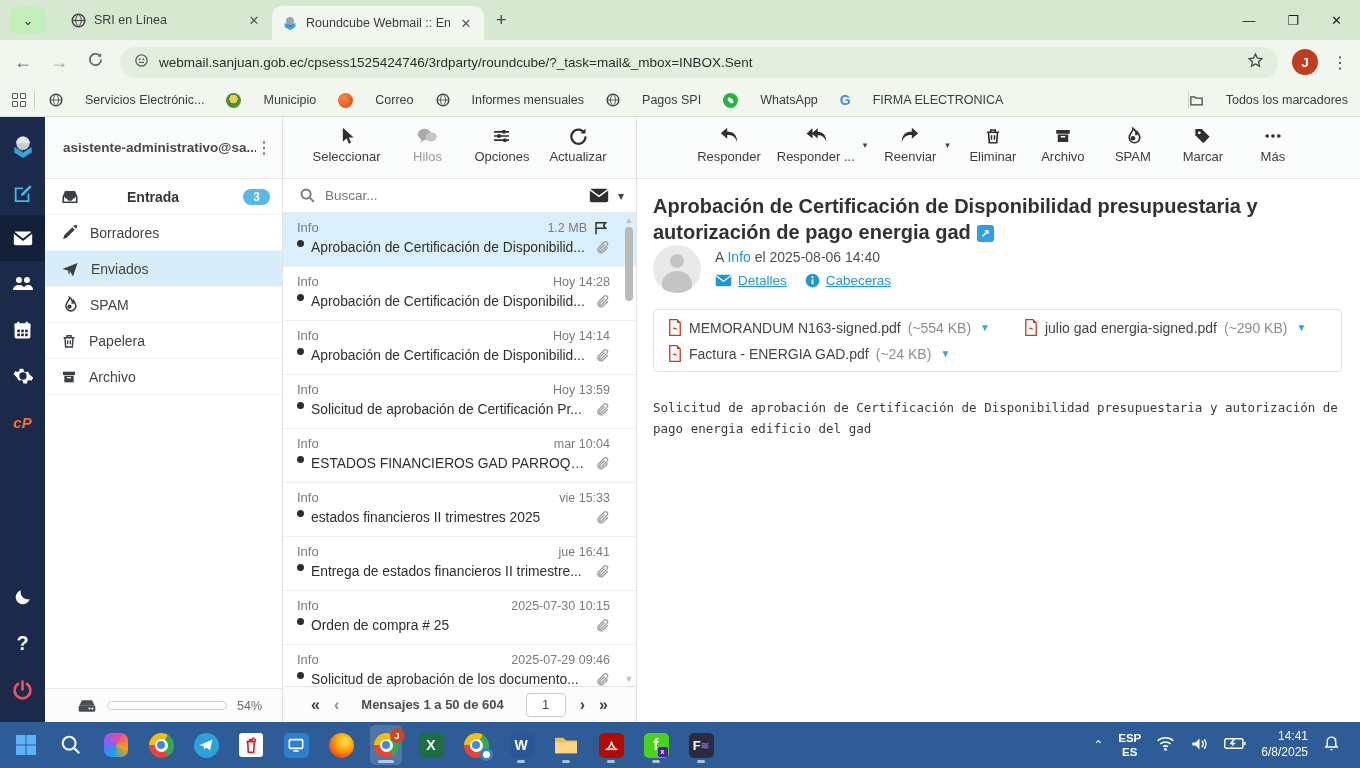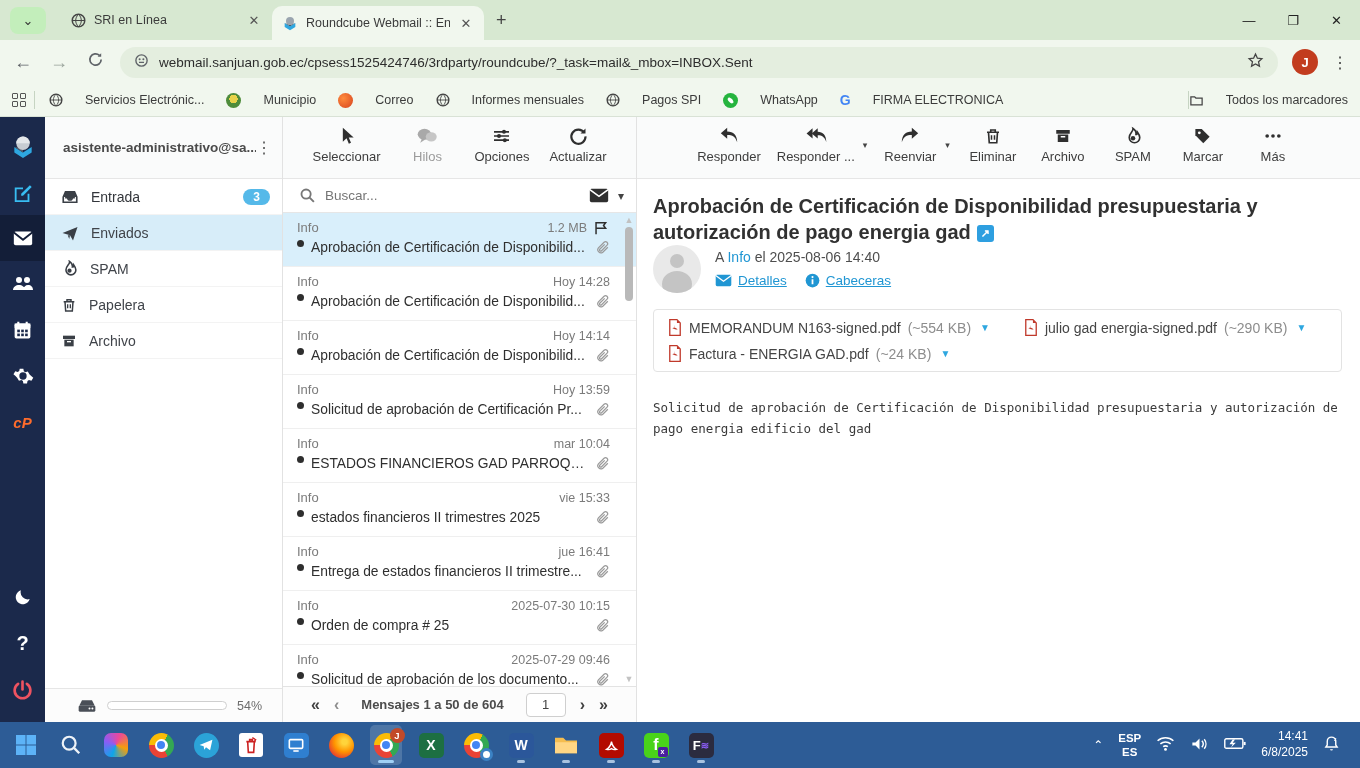--- a/index.html
+++ b/index.html
@@ -41,21 +41,21 @@
   .rail-item { width:45px; height:46px; display:flex; align-items:center; justify-content:center; }
   .rail-item.active { background:#131e38; }
   .rail-spacer { flex:1; }
 
   .folders { width:238px; flex:0 0 238px; border-right:1px solid #e2e2e2; display:flex; flex-direction:column; background:#fff; }
   .fol-head { height:62px; border-bottom:1px solid #e6e6e6; background:#fafbfb; display:flex; align-items:center; padding:0 10px 0 18px; }
   .fol-head .acct { flex:1; font-size:13.5px; color:#4a4a4a; font-weight:bold; overflow:hidden; white-space:nowrap; }
   .fol-item { height:36px; display:flex; align-items:center; gap:12px; padding:0 12px 0 16px; color:#40444a; font-size:14px; border-bottom:1px solid #f3f3f3; }
   .fol-item.selected { background:#d7edf9; }
   .fol-item .flabel { flex:1; }
-  .fol-item.unread .flabel { font-weight:normal; color:#33363b; }
+  .fol-item.unread .flabel { font-weight:bold; color:#33363b;margin-left:36px; }
   .badge { background:#55b9e9; color:#fff; font-size:12px; font-weight:bold; border-radius:9px; padding:1px 10px; }
   .fol-spacer { flex:1; }
   .quota-bar { height:34px; border-top:1px solid #e6e6e6; display:flex; align-items:center; gap:10px; padding:0 14px 0 32px; background:#fcfcfc; }
   .quota-track { width:120px; height:9px; border:1px solid #cfcfcf; border-radius:5px; background:#fff; overflow:hidden; }
   .quota-fill { height:100%; width:54%; background:#8ccdf0; border-radius:5px 0 0 5px; }
   .quota-txt { color:#6d6d6d; font-size:12.5px; }
 
   .msglist { width:354px; flex:0 0 354px; border-right:1px solid #e2e2e2; display:flex; flex-direction:column; background:#fff; position:relative; }
   .list-toolbar { height:62px; border-bottom:1px solid #e6e6e6; background:#fafbfb; display:flex; align-items:flex-start; justify-content:center; gap:20px; padding-top:9px; }
   .tbtn { display:flex; flex-direction:column; align-items:center; gap:3px; color:#3d3d3d; font-size:13px; min-width:54px; }
@@ -322,20 +322,26 @@
         <span class="kebab" style="color:#555;">⋮</span>
       </div>
       <div class="fol-item unread">
         <svg width="18" height="18" viewBox="0 0 24 24">
             <path d="M3 12l3-7h12l3 7v7H3zm2.5 1H9a3 3 0 0 0 6 0h3.5" fill="none" stroke="#3a3f46" stroke-width="2.2"></path>
             <path d="M3 12l3-7h12l3 7h-6a3 3 0 0 1-6 0z" fill="#3a3f46"></path>
           </svg>
         <span class="flabel">Entrada</span>
         <span class="badge">3</span>
       </div>
+      <div class="fol-item">
+        <svg width="17" height="17" viewBox="0 0 24 24">
+            <path d="M3 21l1.5-5L16 4.5l3.5 3.5L8 19.5zM17.5 3l3.5 3.5 1.2-1.2a2.4 2.4 0 0 0-3.4-3.4z" fill="#3a3f46"></path>
+          </svg>
+        <span class="flabel">Borradores</span>
+      </div>
       <div class="fol-item selected">
         <svg width="18" height="18" viewBox="0 0 24 24">
             <path d="M2 12l20-8-6 18-4-7zM12 15l10-11" fill="#3a3f46"></path>
             <path d="M12 15l-1 5-2-5z" fill="#3a3f46"></path>
           </svg>
         <span class="flabel">Enviados</span>
       </div>
       <div class="fol-item">
         <svg width="17" height="17" viewBox="0 0 24 24">
             <path d="M12 2c1 4-5 6-5 12a7 7 0 0 0 14 0c0-3-1.5-5-3-7 0 2-1 3-2 3 .5-3-1-6-4-8z" fill="none" stroke="#3a3f46" stroke-width="2.2"></path>

